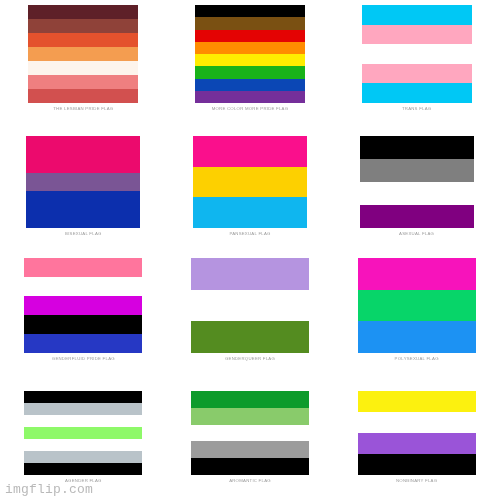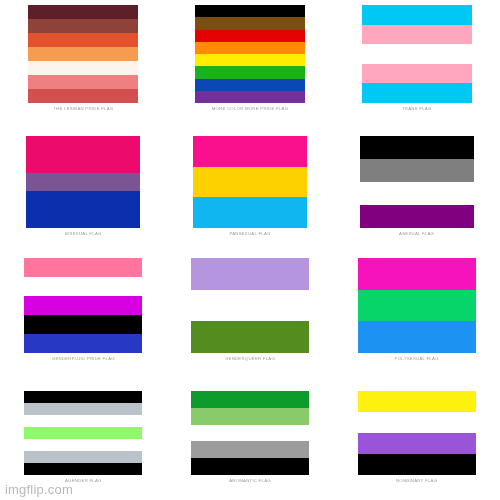--- a/index.html
+++ b/index.html
@@ -82,21 +82,21 @@
   .pad-top-2 { padding-top: 13px; }
   .pad-top-3 { padding-top: 10px; }
   .pad-top-4 { padding-top: 10px; }
 
   #watermark {
     position: absolute;
     left: 5px;
     bottom: 3px;
     font-size: 13px;
     color: #b9b9b9;
-    font-family: Liberation Sans, sans-serif;
+    font-family: Liberation Mono, monospace;
     letter-spacing: 0.2px;
     user-select: none;
   }
 </style>
 </head>
 <body>
 
 <div id="grid">
 
   <div class="cell r1 pad-top-1">

